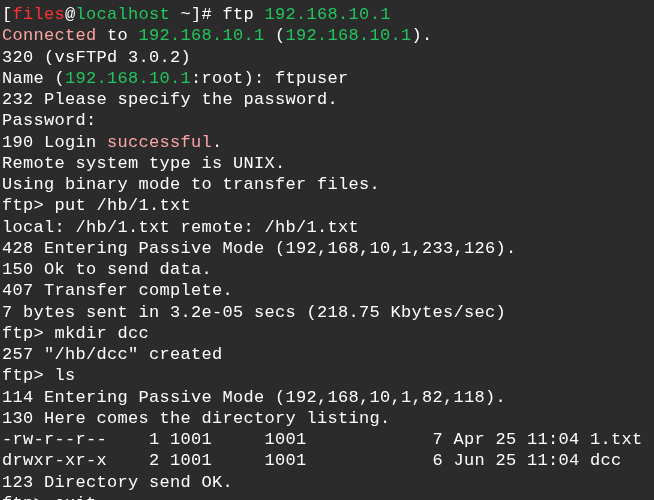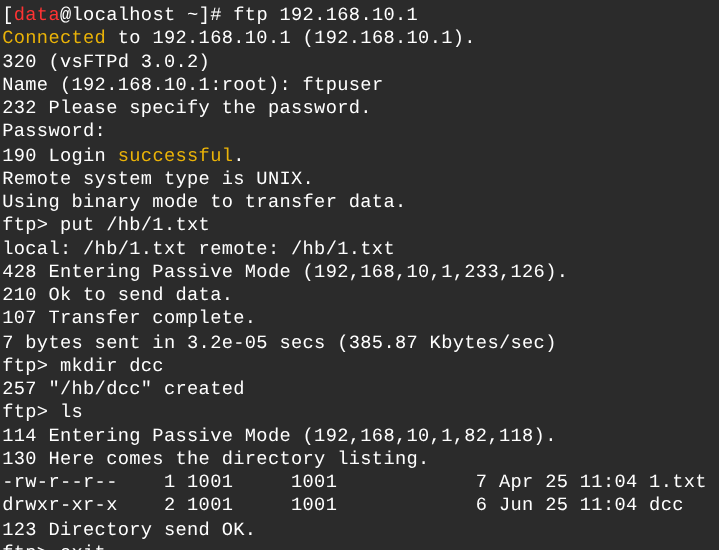--- a/index.html
+++ b/index.html
@@ -16,41 +16,41 @@
       padding: 4px 2px;
       width: 654px;
       height: 500px;
       overflow: hidden;
       letter-spacing: 0.3px;
     }
     .line {
       white-space: pre;
     }
     .red { color: #ff3333; }
-    .green { color: #eab308; }
-    .magenta { color: #ffffff; font-family: Liberation Mono, monospace; }
+    .green { color: #fca5a5; }
+    .magenta { color: #22c55e; font-family: Liberation Mono, monospace; }
   </style>
 </head>
 <body>
 
-<div class="line"><span>[</span><span class="red">data</span><span>@</span><span class="magenta">localhost</span><span> ~</span><span>]# </span><span>ftp </span><span class="magenta">192.168.10.1</span></div>
+<div class="line"><span>[</span><span class="red">files</span><span>@</span><span class="magenta">localhost</span><span> ~</span><span>]# </span><span>ftp </span><span class="magenta">192.168.10.1</span></div>
 <div class="line"><span class="green">Connected</span><span> to </span><span class="magenta">192.168.10.1</span><span> (</span><span class="magenta">192.168.10.1</span><span>).</span></div>
 <div class="line">320 (vsFTPd 3.0.2)</div>
 <div class="line"><span>Name (</span><span class="magenta">192.168.10.1</span><span>:root): ftpuser</span></div>
 <div class="line">232 Please specify the password.</div>
 <div class="line">Password:</div>
 <div class="line"><span>190 Login </span><span class="green">successful</span><span>.</span></div>
 <div class="line">Remote system type is UNIX.</div>
-<div class="line">Using binary mode to transfer data.</div>
+<div class="line">Using binary mode to transfer files.</div>
 <div class="line">ftp&gt; put /hb/1.txt</div>
 <div class="line">local: /hb/1.txt remote: /hb/1.txt</div>
 <div class="line">428 Entering Passive Mode (192,168,10,1,233,126).</div>
-<div class="line">210 Ok to send data.</div>
-<div class="line">107 Transfer complete.</div>
-<div class="line">7 bytes sent in 3.2e-05 secs (385.87 Kbytes/sec)</div>
+<div class="line">150 Ok to send data.</div>
+<div class="line">407 Transfer complete.</div>
+<div class="line">7 bytes sent in 3.2e-05 secs (218.75 Kbytes/sec)</div>
 <div class="line">ftp&gt; mkdir dcc</div>
 <div class="line">257 "/hb/dcc" created</div>
 <div class="line">ftp&gt; ls</div>
 <div class="line">114 Entering Passive Mode (192,168,10,1,82,118).</div>
 <div class="line">130 Here comes the directory listing.</div>
 <div class="line">-rw-r--r--    1 1001     1001            7 Apr 25 11:04 1.txt</div>
 <div class="line">drwxr-xr-x    2 1001     1001            6 Jun 25 11:04 dcc</div>
 <div class="line">123 Directory send OK.</div>
 <div class="line">ftp&gt; exit</div>
 

